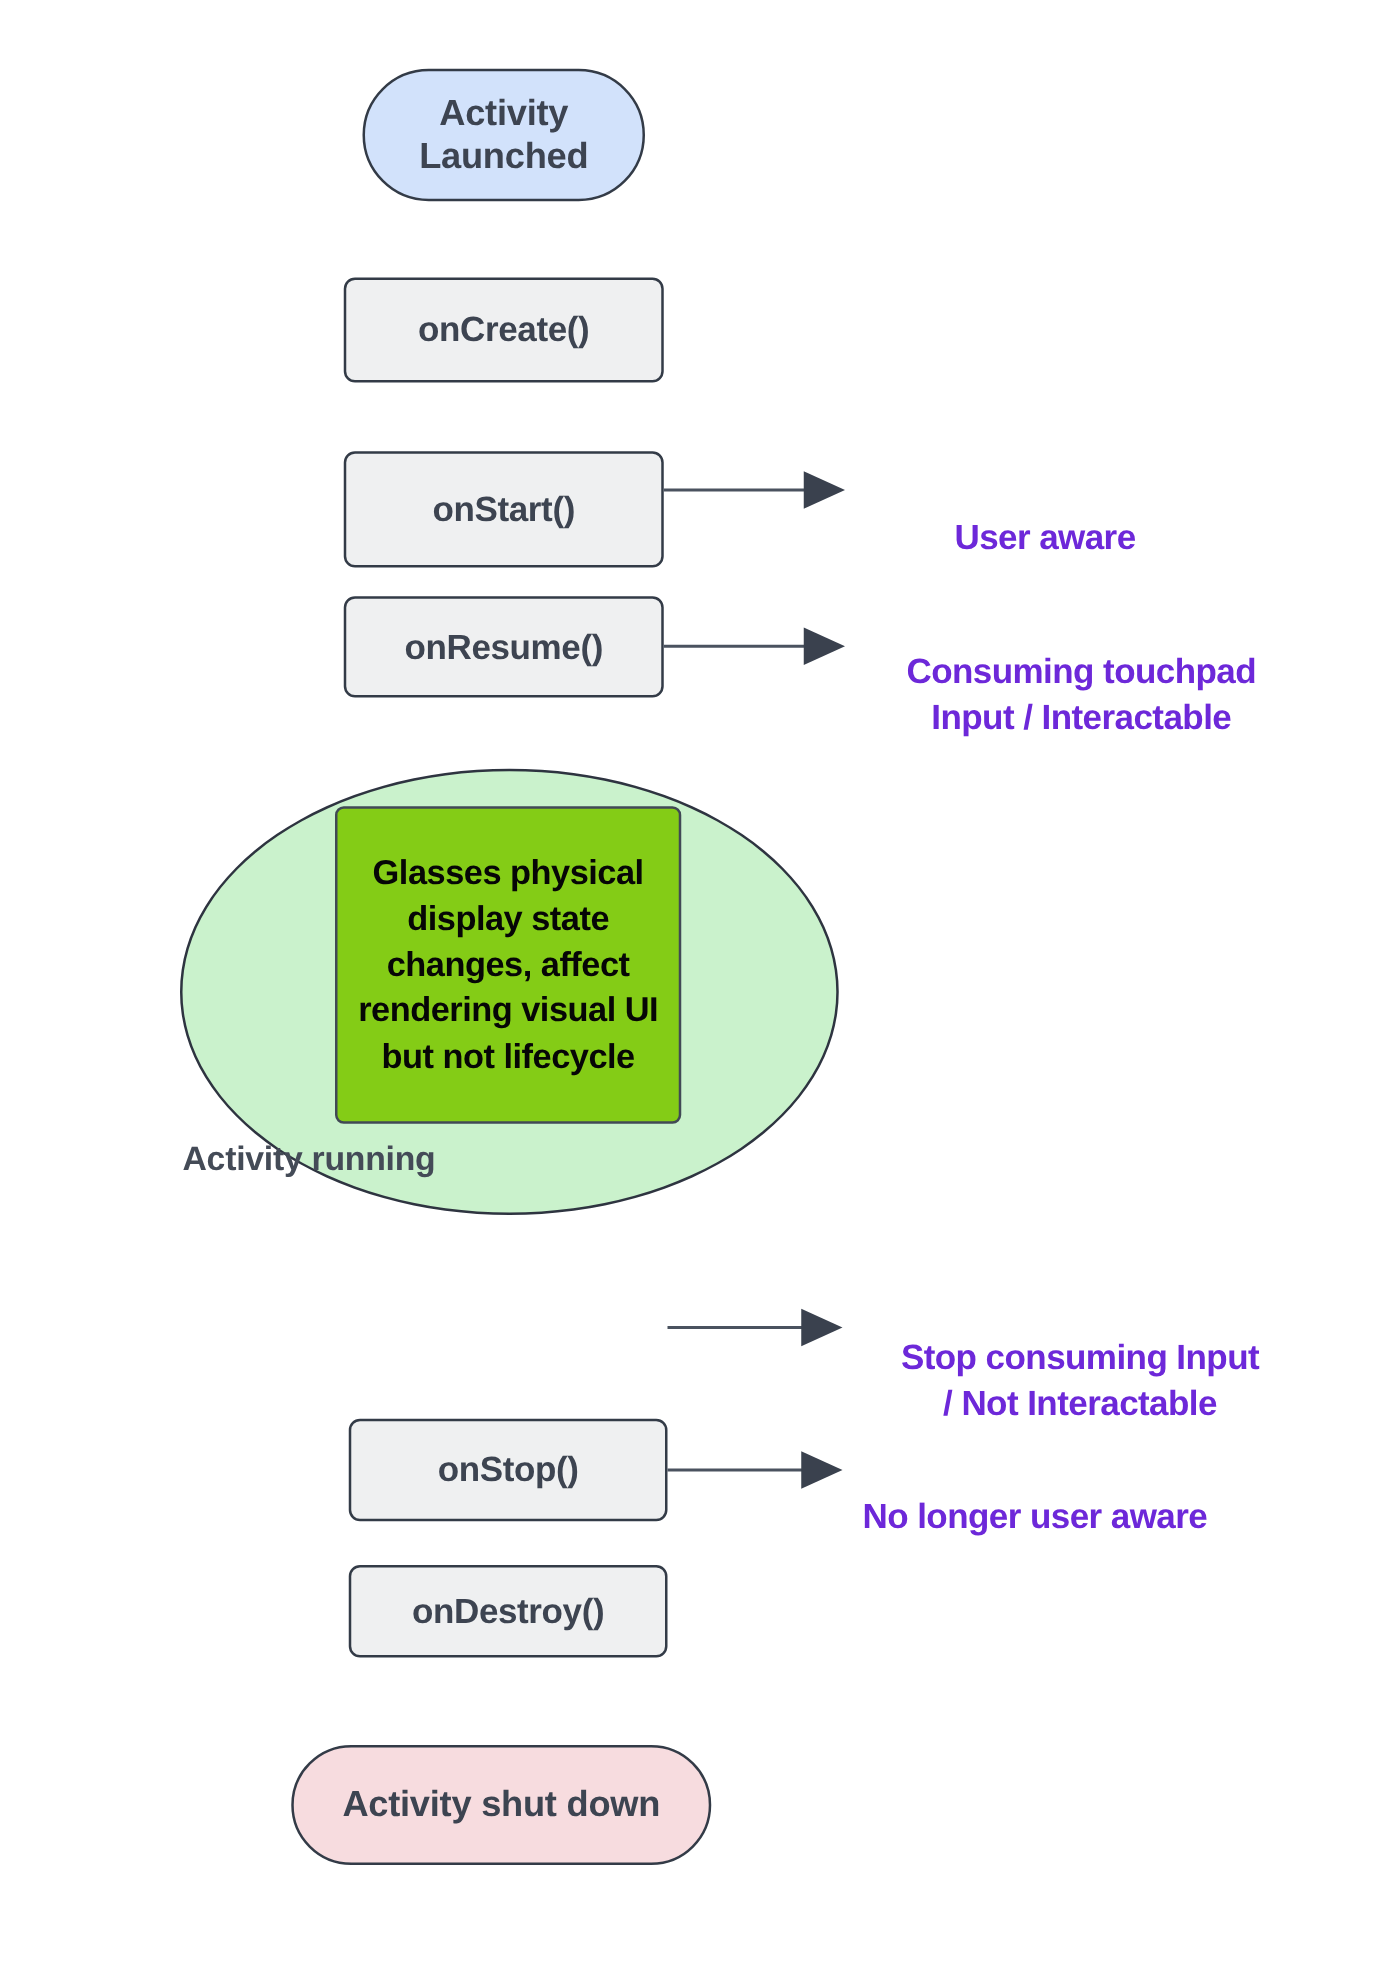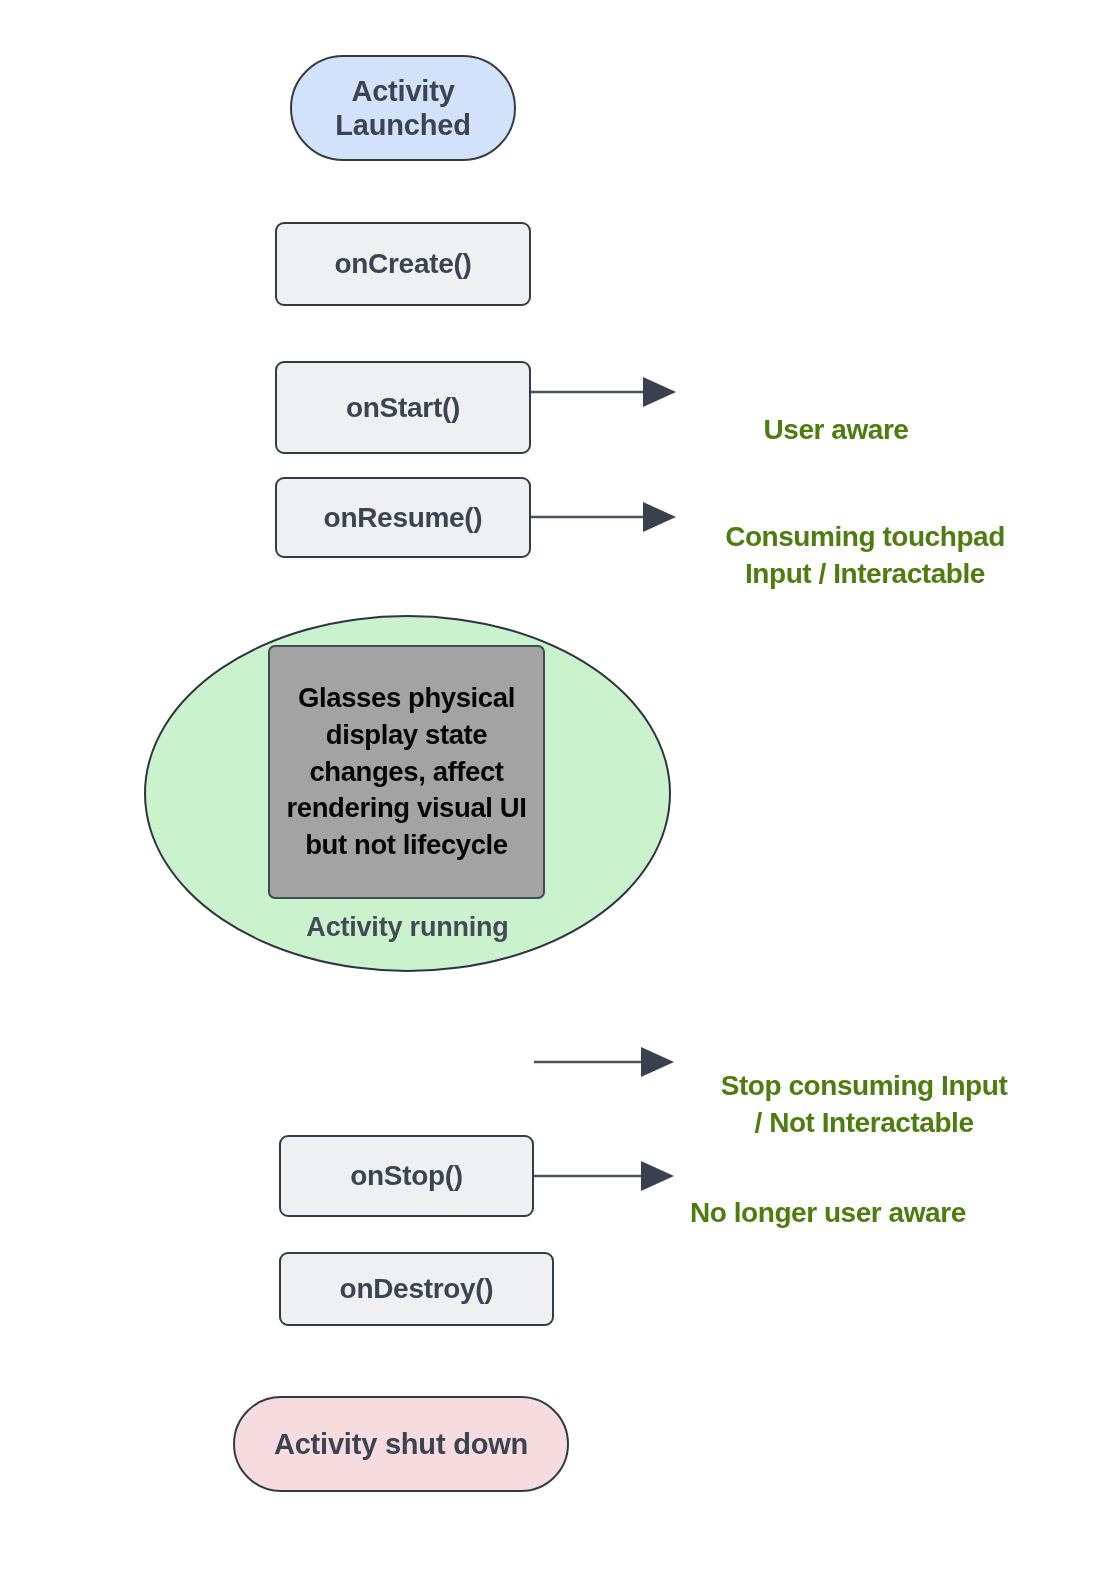--- a/index.html
+++ b/index.html
@@ -54,48 +54,48 @@
   .running-ellipse {
     position: absolute;
     box-sizing: border-box;
     background: #caf2cc;
     border: 2.5px solid #2e3440;
     border-radius: 50%;
   }
   .running-label {
     position: absolute;
     width: 100%;
-    text-align: center;
+    text-align: left;
     color: #444b57;
     font-weight: bold;
     font-size: 27px;
     letter-spacing: -0.2px;
   }
   .inner-note {
     position: absolute;
     box-sizing: border-box;
-    background: #a3a3a3;
+    background: #84cc16;
     border: 2.5px solid #414955;
     border-radius: 7px;
     display: flex;
     align-items: center;
     justify-content: center;
     text-align: center;
     color: #060606;
     font-weight: bold;
     font-size: 27.5px;
     line-height: 1.34;
     letter-spacing: -0.4px;
     padding: 4px 8px;
   }
 
   
   .side-label {
     position: absolute;
-    color: #4d7c0f;
+    color: #6d28d9;
     font-weight: bold;
     font-size: 28px;
     line-height: 1.33;
     letter-spacing: -0.45px;
     text-align: center;
     white-space: pre-line;
   }
 
   
   .arrow-svg {
@@ -173,21 +173,21 @@
 
   <svg class="arrow-svg" style="left:534px; top:1155px;" width="140" height="42" viewBox="0 0 140 42">
     <line x1="0" y1="21" x2="113" y2="21" stroke="#4a525f" stroke-width="2.5"></line>
     <polygon points="107,6 140,21 107,36" fill="#3a414e"></polygon>
   </svg>
 
   <div class="side-label" style="left:690px; top:1157px; width:340px; text-align:left;">
     <span>No longer user aware</span>
   </div>
 
-  <div class="node lifecycle-box" style="left:279px; top:1252px; width:275px; height:74px;">
+  <div class="node lifecycle-box" style="left:279px; top:1252px; width:255px; height:74px;">
     <span>onDestroy()</span>
   </div>
 
   <div class="node pill end" style="left:233px; top:1396px; width:336px; height:96px;">
     <span>Activity shut down</span>
   </div>
 
 </div>
 
 </body></html>

